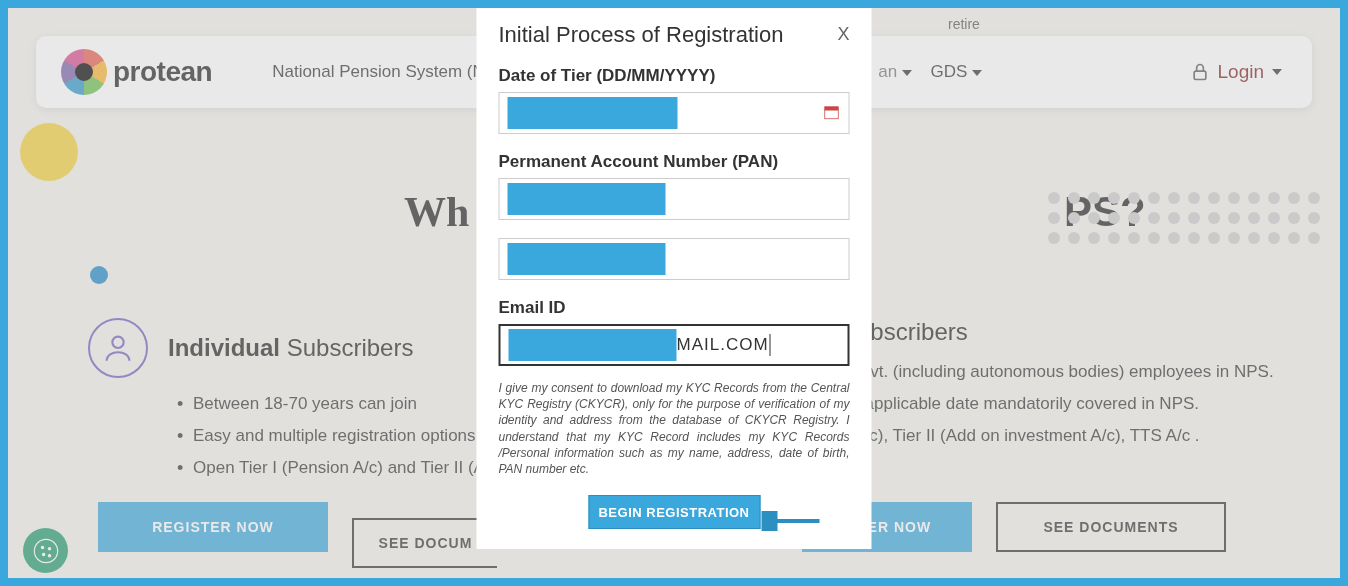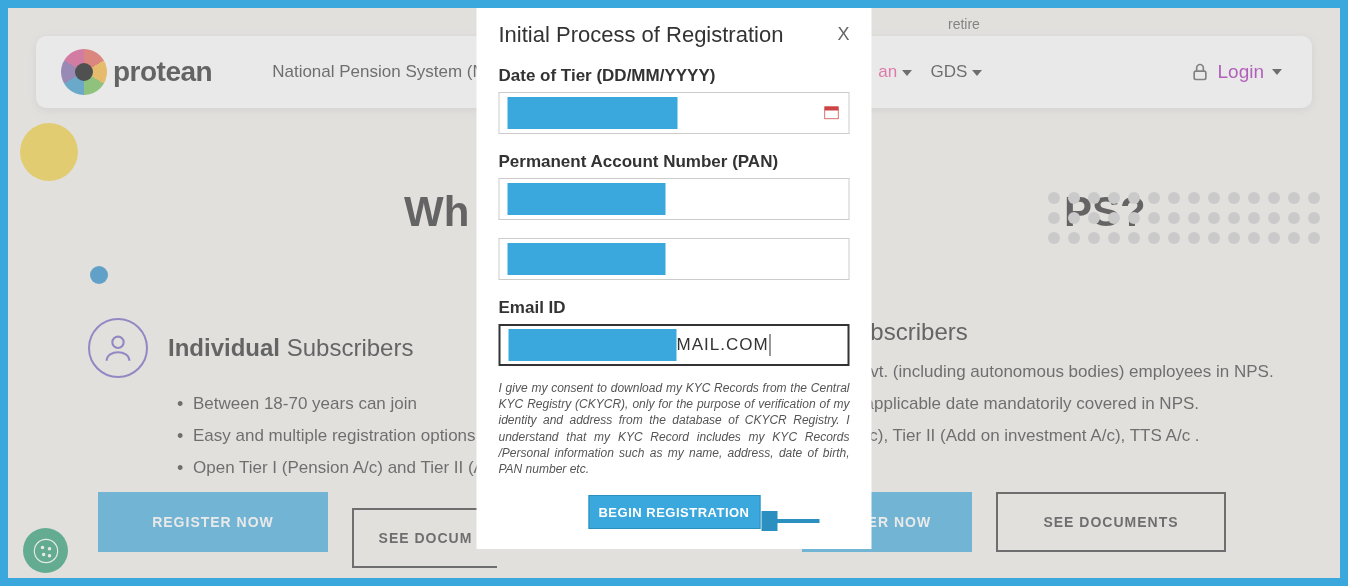--- a/index.html
+++ b/index.html
@@ -41,33 +41,33 @@
     }
     .logo { display: flex; align-items: center; gap: 6px; }
     .logo-circle {
       width: 46px; height: 46px; border-radius: 50%;
       background: conic-gradient(#e85a4f 0 60deg, #f9b233 60deg 120deg, #6abf4b 120deg 180deg, #2d94cc 180deg 240deg, #7b5fa8 240deg 300deg, #d94a8a 300deg 360deg);
       position: relative;
     }
     .logo-circle::after { content:''; position:absolute; inset:14px; background:#000; border-radius:50%; }
     .logo-text { font-size: 28px; font-weight: bold; color: #222; letter-spacing: -0.5px; }
     .nav-item1 { margin-left: 60px; font-size: 17px; color:#333; }
-    .nav-item2 { position:absolute; right:400px; color:#ec4899; font-size:17px; }
+    .nav-item2 { position:absolute; right:400px; color:#737373; font-size:17px; }
     .nav-item3 { position:absolute; right:330px; color:#333; font-size:17px; }
-    .login { position:absolute; right:30px; display:flex; align-items:center; gap:8px; font-size:19px; color:#a21caf; }
+    .login { position:absolute; right:30px; display:flex; align-items:center; gap:8px; font-size:19px; color:#7f1d1d; }
     .login svg { width:20px; height:20px; }
 
     .retire-frag { position:absolute; top:8px; left:940px; font-size:14px; color:#555; }
 
     .main-heading {
       position: absolute;
       top: 180px; left: 50%; transform: translateX(-50%);
       font-size: 42px; font-weight: bold; color: #222;
     }
-    .main-heading .left { position:absolute; left:-270px; } 
+    .main-heading .left { position:absolute; left:-270px;font-family:Liberation Serif, serif; } 
     .main-heading .right { position:absolute; left:390px; } 
 
     .yellow-circle { position:absolute; top:115px; left:12px; width:58px; height:58px; background:#f4cf3a; border-radius:50%; }
     .blue-dot { position:absolute; top:258px; left:82px; width:18px; height:18px; background:#1e88c7; border-radius:50%; }
 
     .dots-grid { position:absolute; top:184px; right:20px; display:grid; grid-template-columns:repeat(14, 12px); gap:8px 8px; }
     .dots-grid span { width:12px; height:12px; background:#ccc; border-radius:50%; }
 
     .card { position:absolute; top:300px; width:645px; padding:10px 40px 30px; }
     .card.left { left:40px; }
@@ -75,21 +75,21 @@
     .card-head { display:flex; align-items:center; gap:20px; margin-bottom:16px; }
     .card-icon { width:60px; height:60px; border:2px solid #6f5fbf; border-radius:50%; display:flex; align-items:center; justify-content:center; color:#6f5fbf; }
     .card-title { font-size:24px; color:#222; }
     .card-title .bold { font-weight:bold; }
     .card ul { list-style:none; margin-left:105px; }
     .card li { position:relative; padding-left:0; margin-bottom:12px; font-size:17px; color:#333; }
     .card li::before { content:'•'; position:absolute; left:-16px; top:0; font-size:18px; }
 
     .btn-row { position:absolute; bottom:10px; left:90px; right:90px; display:flex; gap:0; }
     .btn {
-      width:230px; height:60px; border:2px solid #333;
+      width:230px; height:50px; border:2px solid #333;
       display:flex; align-items:center; justify-content:center;
       font-size:14px; font-weight:bold; letter-spacing:1px;
       margin-right:24px;
     }
     .btn.primary { background:#3aa7dd; border-color:#3aa7dd; color:#fff; }
     .btn.secondary { background:transparent; color:#333; }
 
     .cookie-btn { position:absolute; bottom:5px; left:15px; width:45px; height:45px; background:#219a6f; border-radius:50%; display:flex; align-items:center; justify-content:center; z-index:2; }
     .cookie-btn svg { width:28px; height:28px; stroke:#fff; fill:none; }
 

